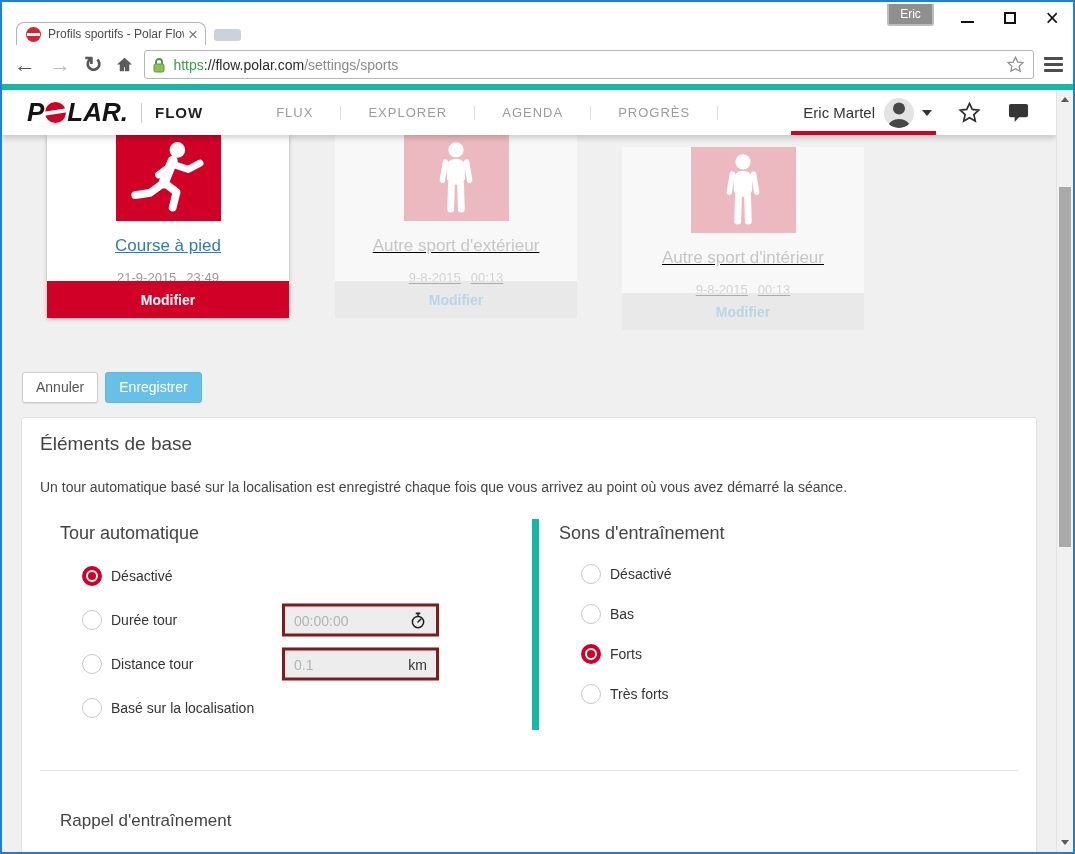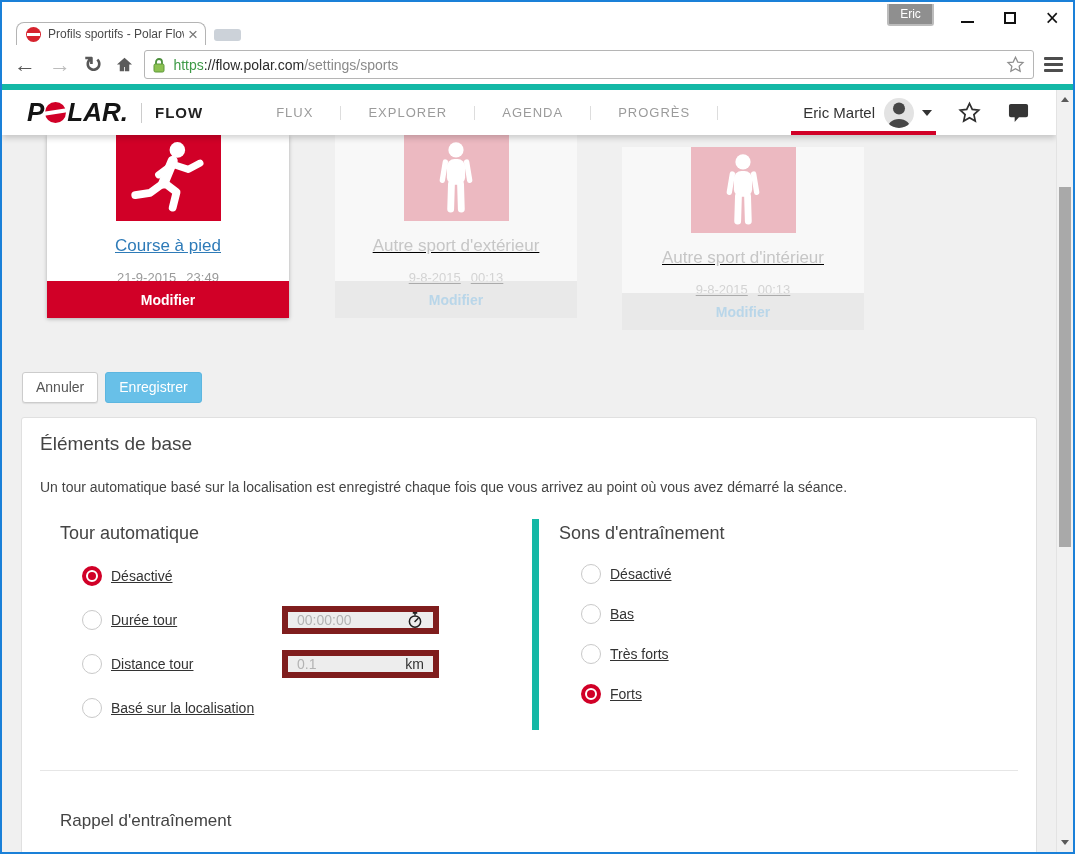--- a/index.html
+++ b/index.html
@@ -104,23 +104,23 @@
   .panel-desc { font-size:14px; color:#444; margin:24px 18px 0 18px; }
   .columns { display:flex; margin-top:24px; }
   .col-left { width:510px; padding-left:38px; }
   .col-right { flex:1; border-left:7px solid #14b8a6; padding-left:20px; }
   .col-heading { font-size:18px; color:#444; font-weight:400; margin:4px 0 10px 0; }
   .radio-row { display:flex; align-items:center; min-height:44px; position:relative; padding-left:22px; }
   .col-right .radio-row { min-height:40px; }
   .radio { width:20px; height:20px; border-radius:50%; border:1px solid #c9c9c9; background:#fff; flex:none; position:relative; }
   .radio.checked { border:4px solid #d10027; }
   .radio.checked::after { content:""; position:absolute; inset:2px; border-radius:50%; background:#d10027; }
-  .radio-label { margin-left:9px; font-size:14px; color:#333;text-decoration:underline; }
-  .input-box { position:absolute; left:222px; top:50%; transform:translateY(-50%); width:157px; height:28px;
-               background:#ededed; border:6px solid #7f1d1d; display:flex; align-items:center; padding:0 9px; }
+  .radio-label { margin-left:9px; font-size:14px; color:#333; }
+  .input-box { position:absolute; left:222px; top:50%; transform:translateY(-50%); width:157px; height:33px;
+               background:#ededed; border:3px solid #7f1d1d; display:flex; align-items:center; padding:0 9px; }
   .input-value { flex:1; font-size:14px; color:#b3b3b3; }
   .input-unit { font-size:14px; color:#333; }
   .panel-divider { border:none; border-top:1px solid #e6e6e6; margin:40px 18px 0; }
   .reminder-heading { font-size:17px; color:#444; font-weight:400; margin:40px 0 0 38px; }
 </style>
 </head>
 <body>
 
 <div class="window">
 
@@ -314,26 +314,26 @@
 
             <div class="radio-row">
               <span class="radio"></span>
               <span class="radio-label">Désactivé</span>
             </div>
             <div class="radio-row">
               <span class="radio"></span>
               <span class="radio-label">Bas</span>
             </div>
             <div class="radio-row">
-              <span class="radio"></span>
-              <span class="radio-label">Très forts</span>
-            </div>
-            <div class="radio-row">
               <span class="radio checked"></span>
               <span class="radio-label">Forts</span>
+            </div>
+            <div class="radio-row">
+              <span class="radio"></span>
+              <span class="radio-label">Très forts</span>
             </div>
           </div>
         </div>
 
         <hr class="panel-divider">
         <h3 class="reminder-heading">Rappel d'entraînement</h3>
 
       </div>
     </div>
 

